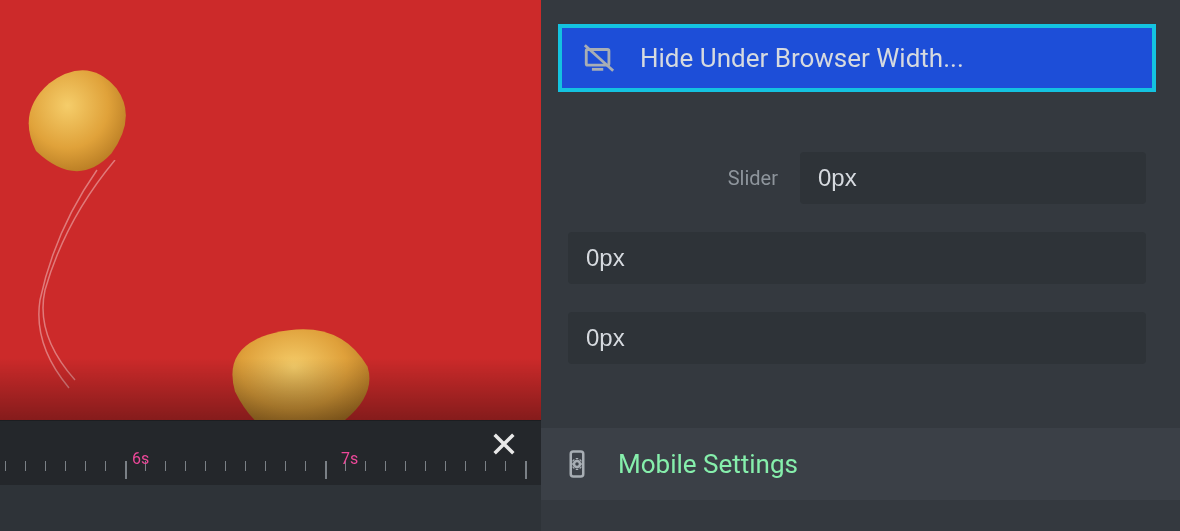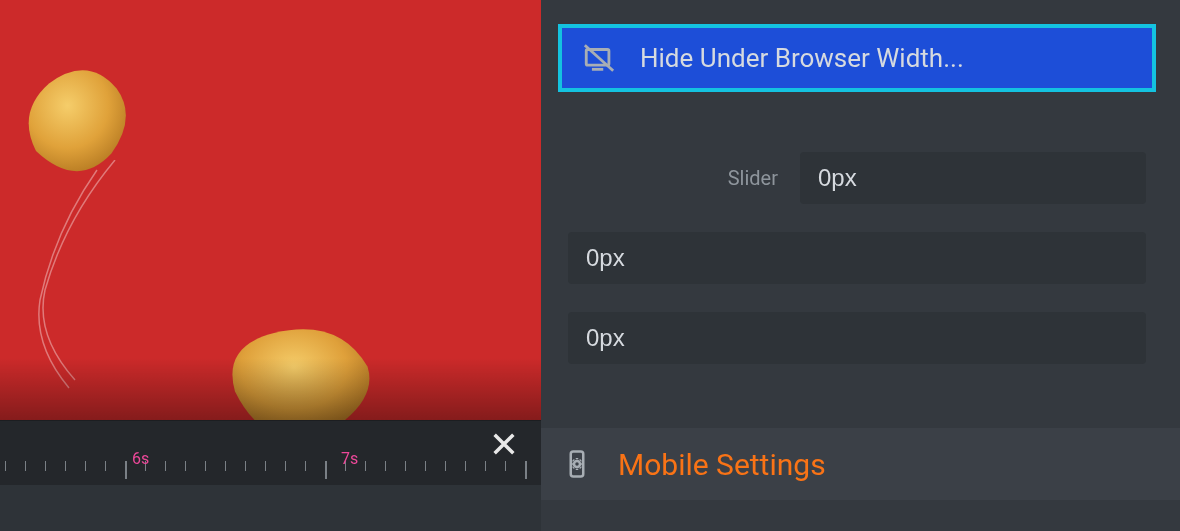--- a/index.html
+++ b/index.html
@@ -22,21 +22,21 @@
   .bottomfill { position:absolute; left:0; top:485px; width:541px; height:46px; background:#2e3338; }
   .panel { flex:1; height:531px; background:#34393f; display:flex; flex-direction:column; padding-top:24px; }
   .hl-row { margin:0 24px 48px 24px; height:68px; border:4px solid #14c3e0; background:#1d4ed8; display:flex; align-items:center; padding:13px 20px; gap:24px; cursor:pointer; }
   .hl-row .icon { width:34px; height:34px; color:#a8aeb4; }
   .hl-row .label { font-size:26px; color:#d6dadf; }
   .form-row { display:flex; align-items:center; height:56px; margin:10px 34px 14px 34px; gap:22px; }
   .form-row .fld-label { flex:0 0 210px; text-align:right; font-size:20px; color:#8e959c; }
   .form-row .fld-input { flex:1; height:52px; background:#2e3338; border:none; border-radius:4px; color:#d6dadf; font-size:24px; padding:0 18px; outline:none; }
   .section-row { margin-top:48px; height:72px; background:#3b4047; display:flex; align-items:center; padding:0 28px; gap:26px; cursor:pointer; }
   .section-row .icon { width:30px; height:30px; color:#a8aeb4; }
-  .section-row .label { font-size:30px; color:#f97316; }
+  .section-row .label { font-size:26px; color:#86efac; }
   svg { display:block; }
 </style>
 </head>
 <body>
 
 <div class="root">
 
   <div class="canvas">
     <div class="slide">
 

